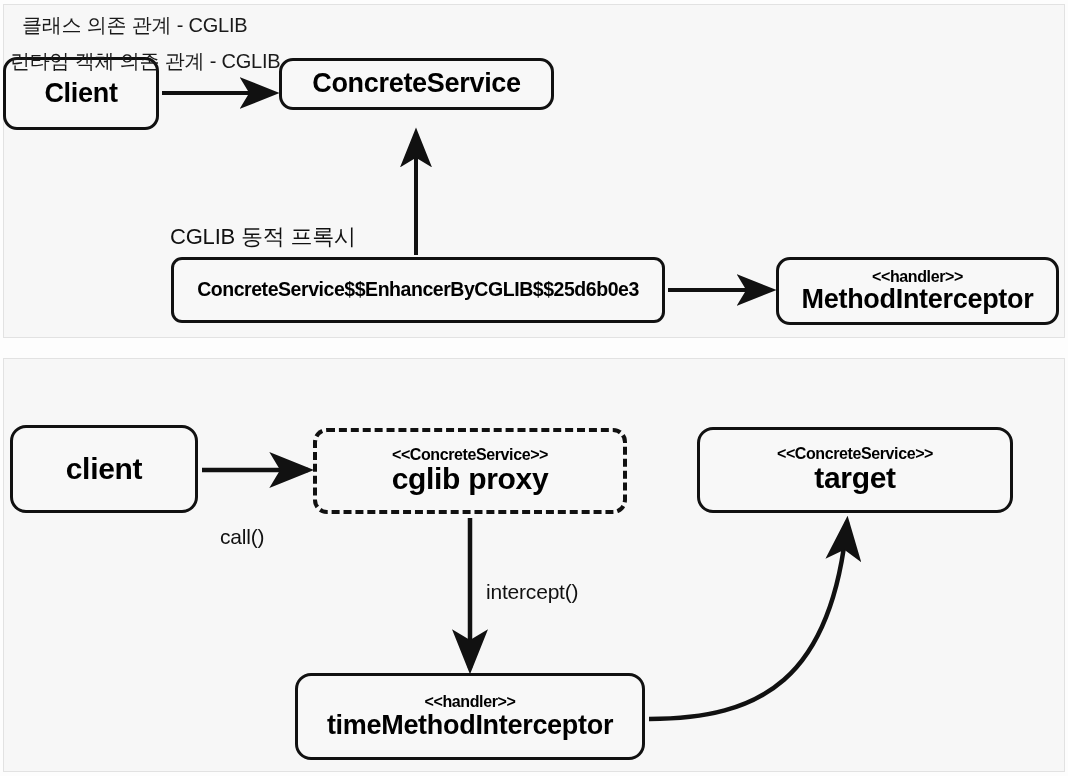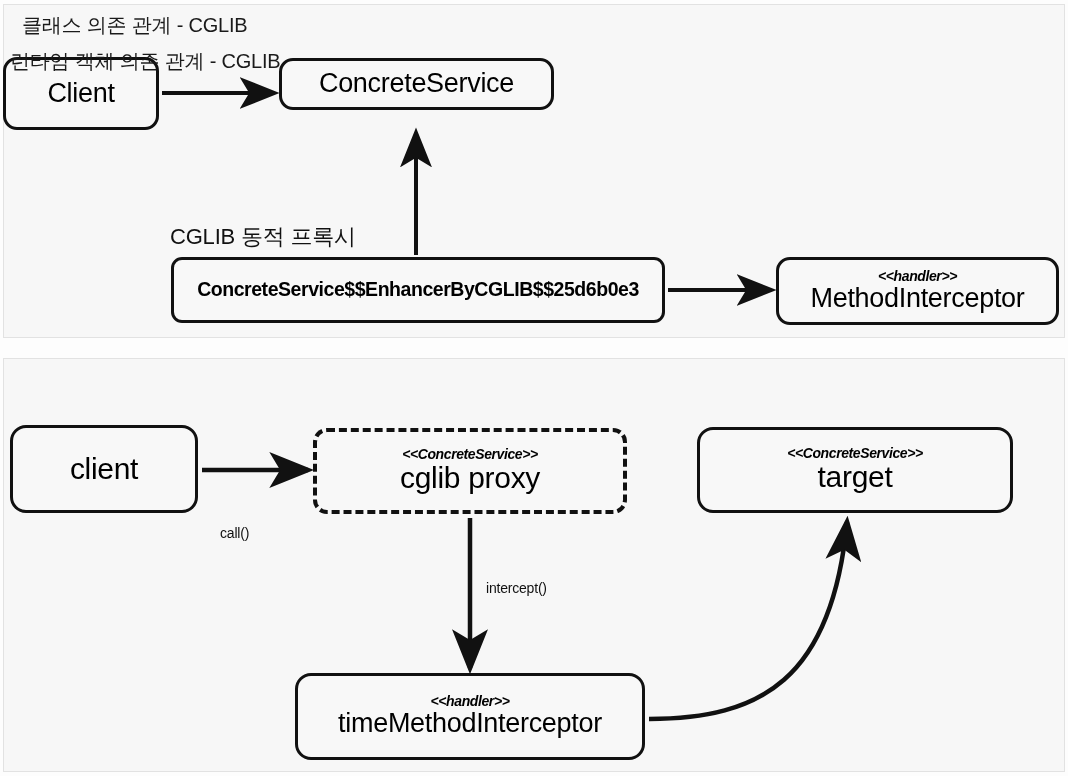--- a/index.html
+++ b/index.html
@@ -61,29 +61,28 @@
     justify-content: center;
     text-align: center;
     color: #000000;
     line-height: 1.08;
   }
   .node.dashed {
     border-style: dashed;
     border-width: 4px;
   }
   .stereotype {
-    font-size: 14px;
+    font-size: 16px;
     font-weight: bold;
     letter-spacing: -0.4px;
     white-space: nowrap;
-    font-style: italic;
   }
   .nodename {
     font-size: 27px;
-    font-weight: normal;
+    font-weight: bold;
     letter-spacing: -0.3px;
     white-space: nowrap;
   }
   .nodename.big { font-size: 30px; }
   .mono-name {
     font-size: 19.5px;
     font-weight: bold;
     letter-spacing: -0.45px;
     white-space: nowrap;
   }
@@ -96,21 +95,21 @@
 
   
   #node-client2       { left: 10px;  top: 425px; width: 188px; height: 88px; border-radius: 16px;}
   #node-cglib-proxy   { left: 313px; top: 428px; width: 314px; height: 86px; border-radius: 14px;}
   #node-target        { left: 697px; top: 427px; width: 316px; height: 86px; border-radius: 16px;}
   #node-handler-tmi   { left: 295px; top: 673px; width: 350px; height: 87px; border-radius: 16px;}
 
   
   .edge-label {
     position: absolute;
-    font-size: 14px;
+    font-size: 21px;
     color: #111111;
     white-space: nowrap;
     letter-spacing: -0.2px;
   }
   #lbl-cglib-dynamic {
     left: 170px; top: 222px;
     font-size: 22px;
   }
   #lbl-call      { left: 220px; top: 525px; }
   #lbl-intercept { left: 486px; top: 580px; }

